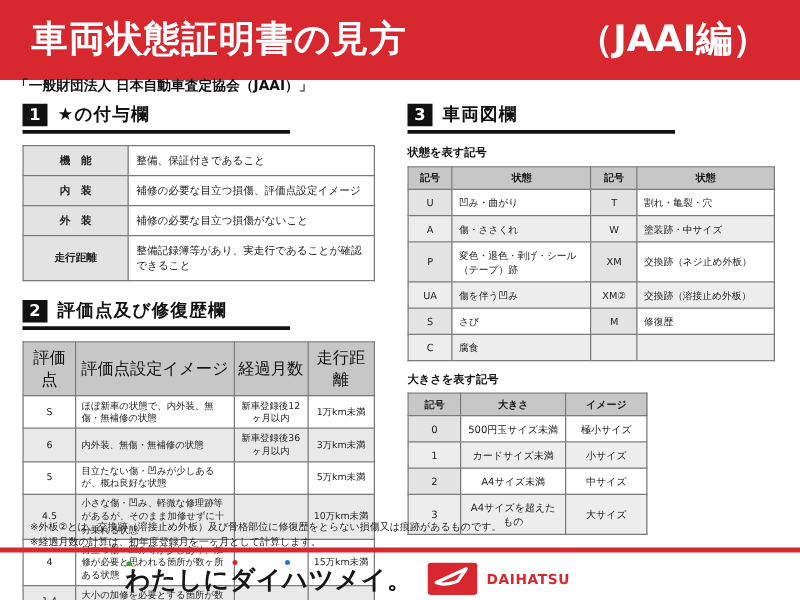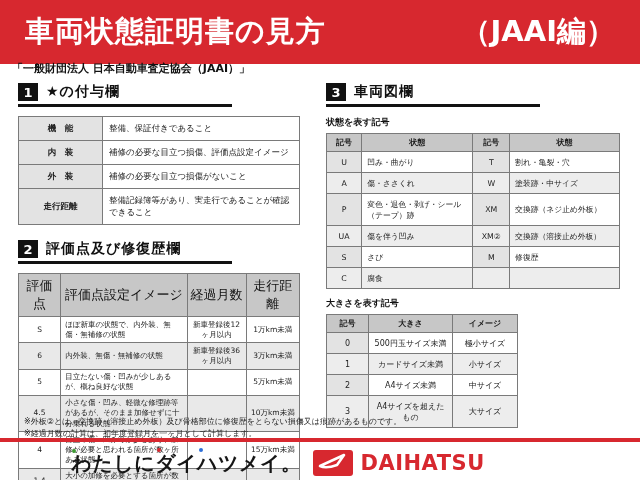--- a/index.html
+++ b/index.html
@@ -61,21 +61,21 @@
   .redline { position:absolute; top:438px; left:0; width:640px; height:4px; background:#d7282f; }
   .footer { position:absolute; top:447px; left:0; width:556px; height:32px;
             display:flex; align-items:center; justify-content:center; gap:12px;text-align:right; }
   .slogan-wrap { position:relative; }
   .slogan { font-size:20px; font-weight:bold; color:#161616; letter-spacing:0.5px; }
   .dot { position:absolute; width:4px; height:4px; border-radius:50%; }
   .dot.g { left:1px;  top:-1px; background:#3f9c35; }
   .dot.r { left:86px; top:-2px; background:#d7282f; }
   .dot.b { left:128px; top:-2px; background:#2e6fd8; }
   .daihatsu { display:flex; align-items:center; gap:7px; }
-  .d-text { color:#d7282f; font-weight:bold; font-size:21px; letter-spacing:0.5px; }
+  .d-text { color:#d7282f; font-weight:bold; font-size:11px; letter-spacing:0.5px; }
 </style>
 </head>
 <body>
 
 <div class="page">
 
   <div class="banner">
     <span class="title">車両状態証明書の見方</span>
     <span class="suffix">（JAAI編）</span>
   </div>

